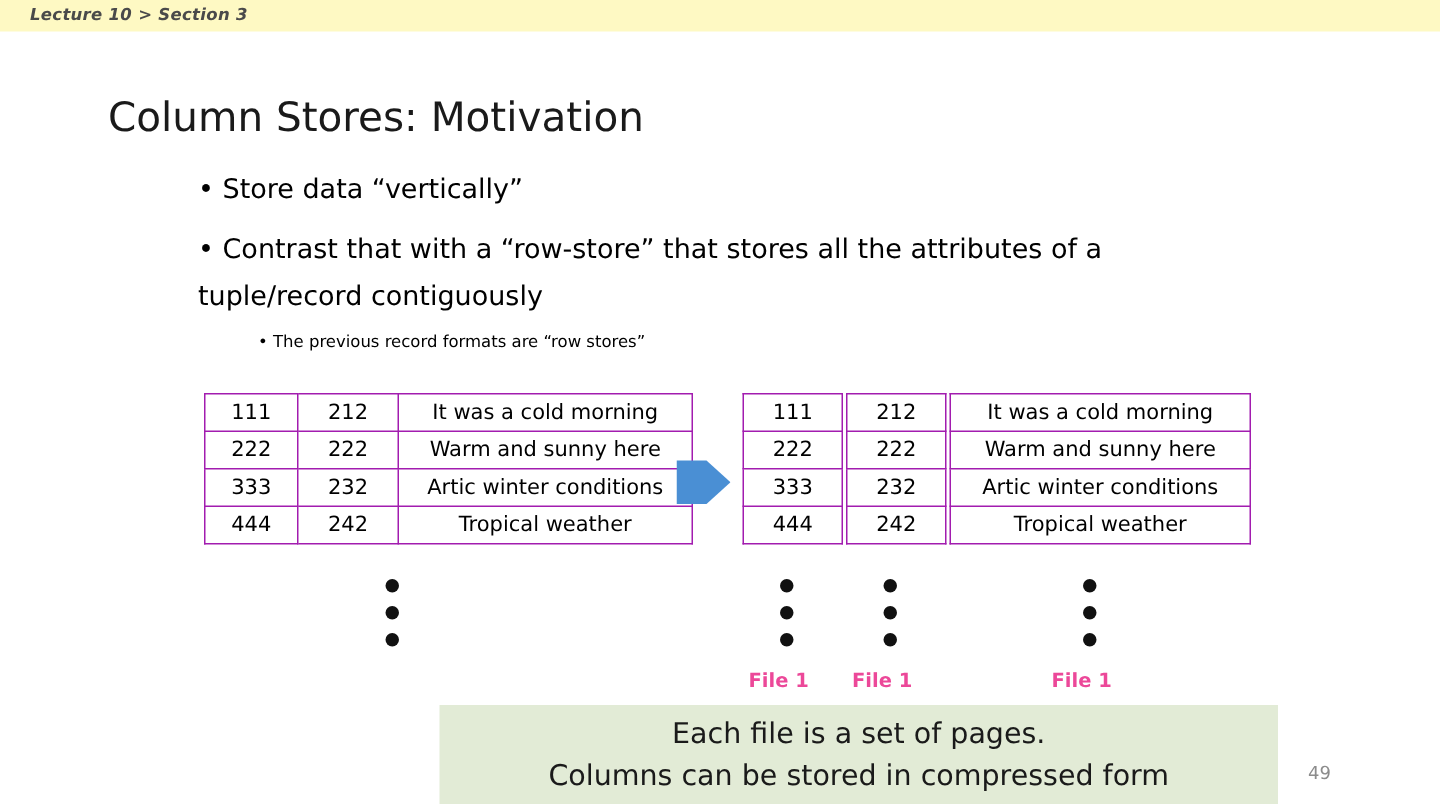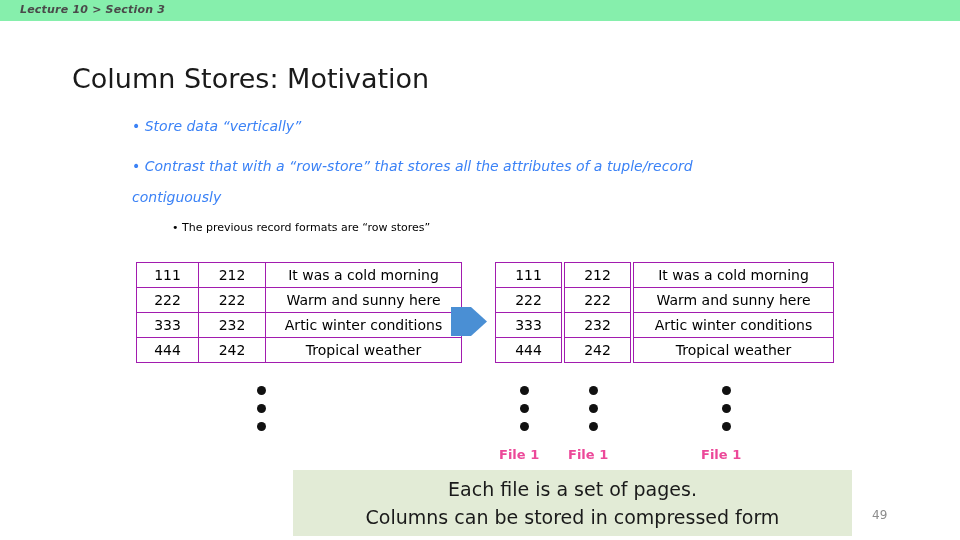--- a/index.html
+++ b/index.html
@@ -16,21 +16,21 @@
     color: #000000;
   }
 
   
   #header-bar {
     position: absolute;
     left: 0;
     top: 0;
     width: 960px;
     height: 21px;
-    background: #86efac;
+    background: #fef9c3;
   }
   #breadcrumb-text {
     position: absolute;
     left: 20px;
     top: 3px;
     font-size: 11px;
     font-weight: bold;
     font-style: italic;
     color: #4a4a4a;
     letter-spacing: 0.2px;
@@ -45,24 +45,23 @@
     font-size: 27px;
     line-height: 42px;
     font-weight: normal;
     color: #1a1a1a;
     white-space: nowrap;
   }
 
   
   .bullet-l1 {
     position: absolute;
-    font-size: 14px;
+    font-size: 18px;
     line-height: 31px;
-    color: #3b82f6;
-    font-style: italic;
+    color: #000000;
   }
   .bullet-l2 {
     position: absolute;
     font-size: 11px;
     line-height: 24px;
     color: #000000;
   }
   #bullet-1 { left: 132px; top: 111px; }
   #bullet-2 { left: 132px; top: 151px; width: 640px; }
   #bullet-3 { left: 172px; top: 216px; }

